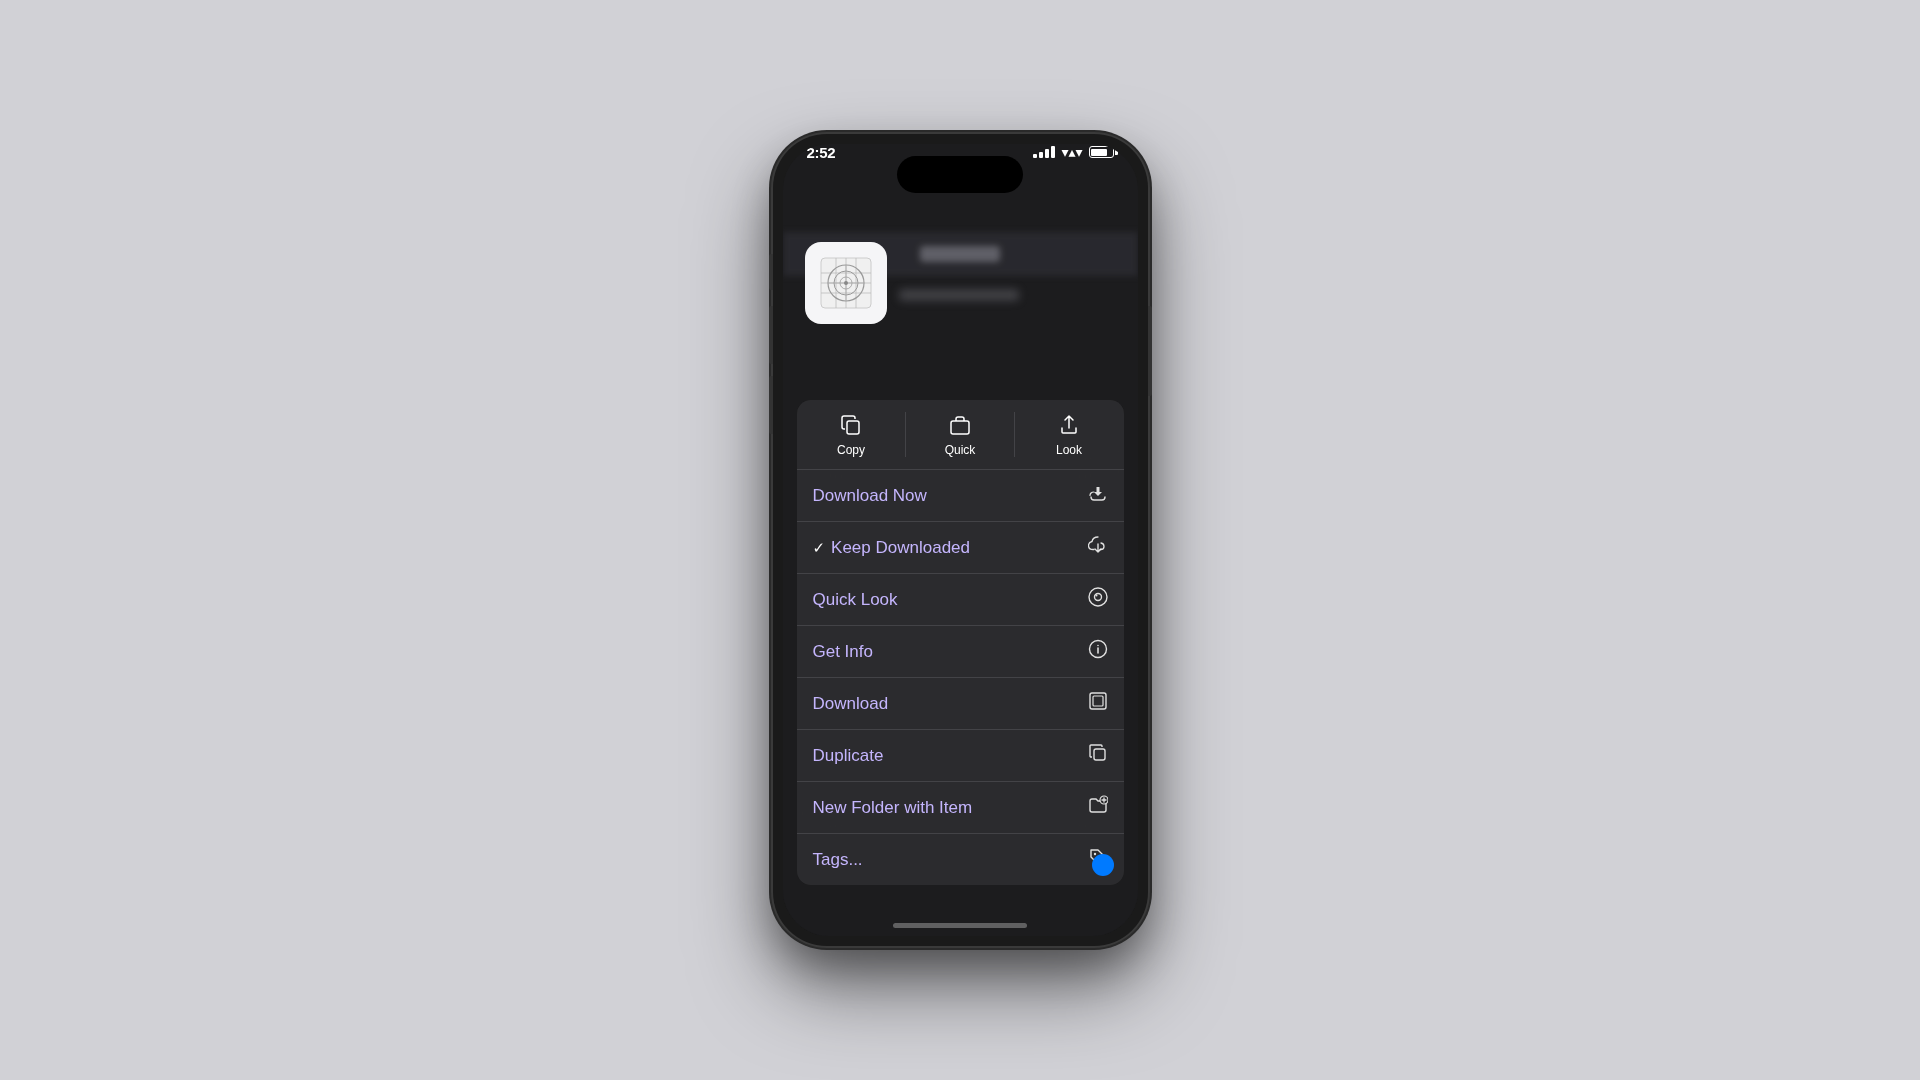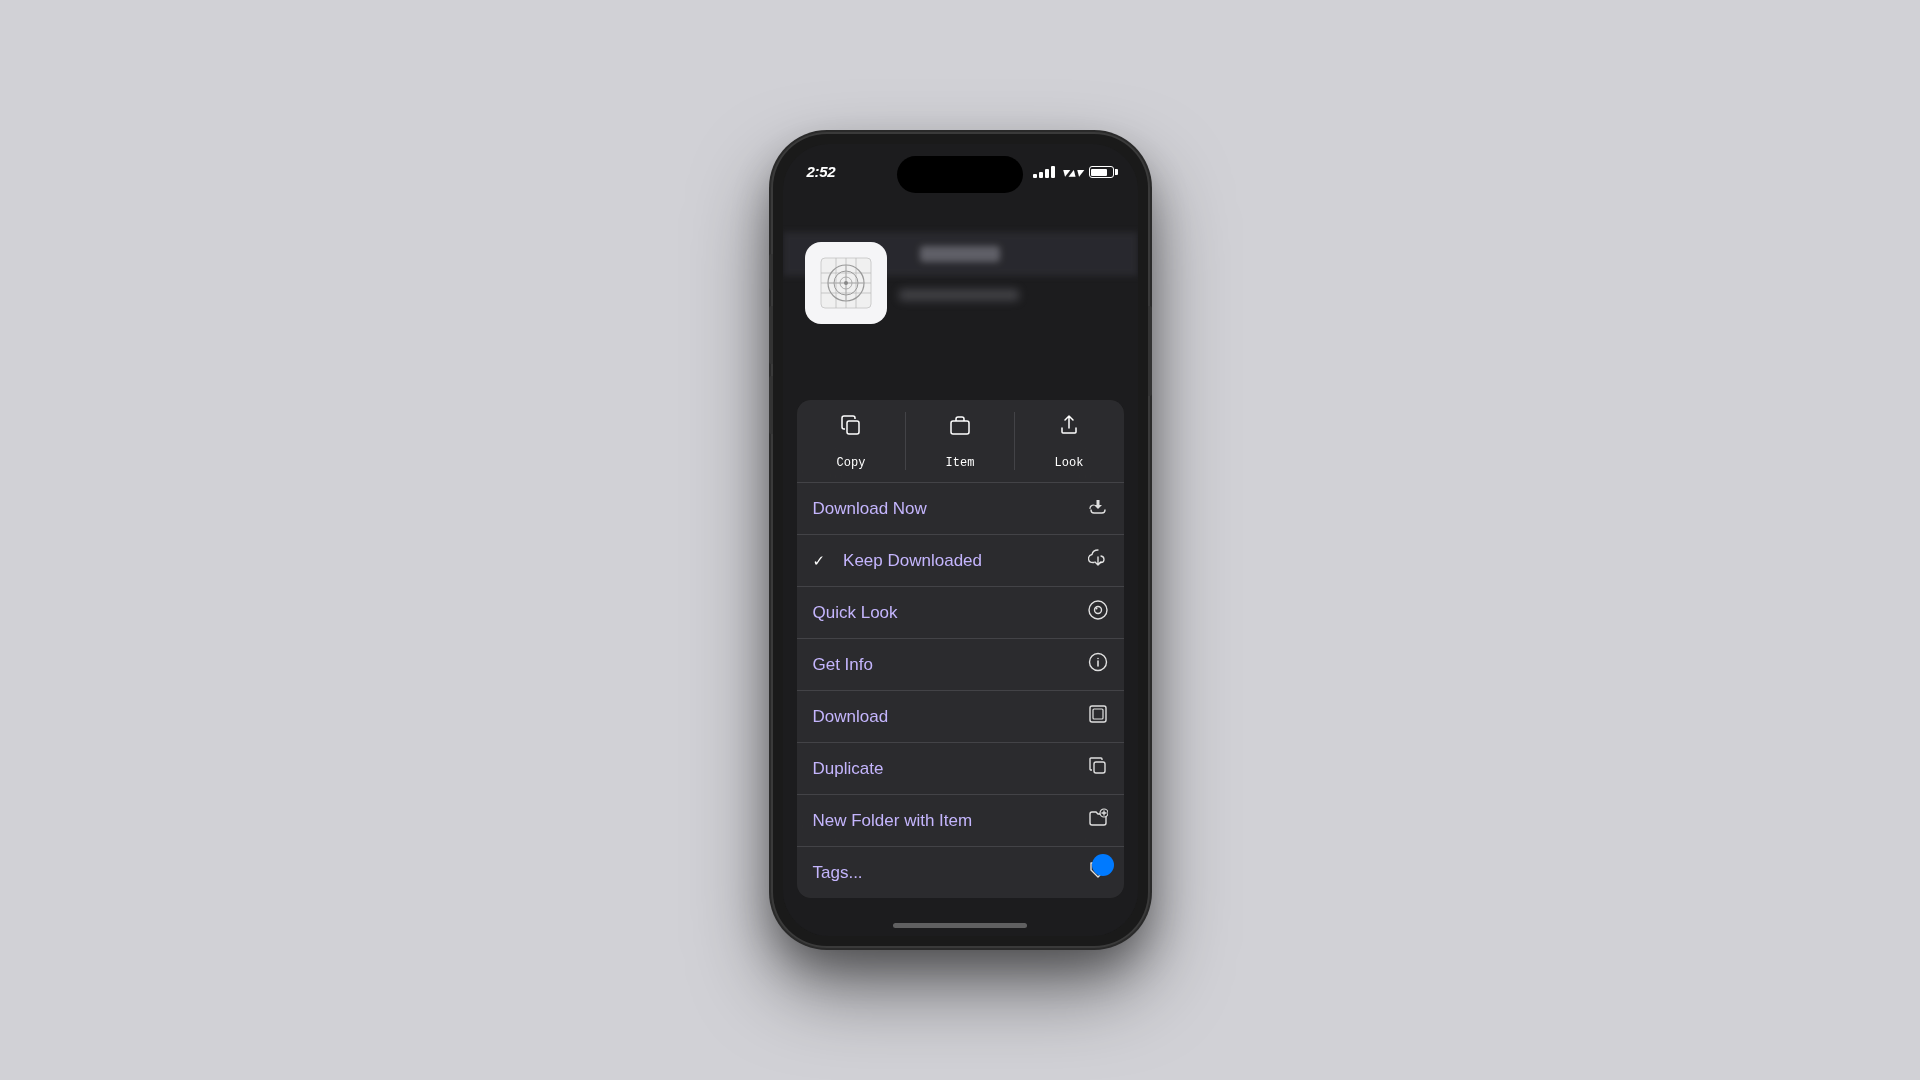--- a/index.html
+++ b/index.html
@@ -85,25 +85,24 @@
     }
 
     
     .status-bar {
       position: absolute;
       top: 0;
       left: 0;
       right: 0;
       height: 44px;
       display: flex;
-      align-items: flex-end;
+      align-items: flex-start;
       padding: 0 24px 8px;
       justify-content: space-between;
       z-index: 10;
-      font-style: italic;
     }
 
     .status-time {
       font-size: 15px;
       font-weight: 600;
       color: white;
       letter-spacing: -0.3px;
     }
 
     .status-icons {
@@ -251,24 +250,23 @@
       border-bottom: 0.5px solid rgba(84,84,88,0.6);
     }
 
     .action-item {
       flex: 1;
       display: flex;
       flex-direction: column;
       align-items: center;
       justify-content: center;
       padding: 14px 8px 12px;
-      gap: 14px;
+      gap: 2px;
       cursor: pointer;
       position: relative;
-      font-family: Liberation Mono, monospace;
     }
 
     .action-item:not(:last-child)::after {
       content: '';
       position: absolute;
       right: 0;
       top: 12px;
       bottom: 12px;
       width: 0.5px;
       background: rgba(84,84,88,0.6);
@@ -422,21 +420,21 @@
           <span class="action-item-label">Copy</span>
         </div>
 
         <div class="action-item">
           <span class="action-item-icon">
             <svg width="22" height="22" viewBox="0 0 22 22" fill="none">
               <rect x="2" y="7" width="18" height="13" rx="2" stroke="white" stroke-width="1.5"></rect>
               <path d="M7 7V5a2 2 0 012-2h4a2 2 0 012 2v2" stroke="white" stroke-width="1.5"></path>
             </svg>
           </span>
-          <span class="action-item-label">Item</span>
+          <span class="action-item-label">Quick</span>
         </div>
 
         <div class="action-item">
           <span class="action-item-icon">
             <svg width="22" height="22" viewBox="0 0 22 22" fill="none">
               <path d="M11 2v12M7 6l4-4 4 4" stroke="white" stroke-width="1.5" stroke-linecap="round" stroke-linejoin="round"></path>
               <path d="M4 14v4a1 1 0 001 1h12a1 1 0 001-1v-4" stroke="white" stroke-width="1.5" stroke-linecap="round"></path>
             </svg>
           </span>
           <span class="action-item-label">Look</span>
@@ -450,21 +448,21 @@
           <svg width="20" height="20" viewBox="0 0 20 20" fill="none">
             <path d="M10 13l-4-4h2.5V4h3v5H14l-4 4z" fill="rgba(255,255,255,0.85)"></path>
             <path d="M3 14c0 2 1.5 3 3 3h8c1.5 0 3-1 3-3" stroke="rgba(255,255,255,0.85)" stroke-width="1.4" fill="none" stroke-linecap="round"></path>
             <path d="M6 9c-2.5 0-4 1.5-4 3.5" stroke="rgba(255,255,255,0.85)" stroke-width="1.2" fill="none" stroke-linecap="round"></path>
           </svg>
         </span>
       </div>
 
       <div class="menu-item">
         <span class="menu-item-check">✓</span>
-        <span class="menu-item-label" style="margin-left:16px">Keep Downloaded</span>
+        <span class="menu-item-label" style="margin-left:4px">Keep Downloaded</span>
         <span class="menu-item-icon">
           <svg width="20" height="20" viewBox="0 0 20 20" fill="none">
             <path d="M10 2C7 2 4.5 4 4 6.5 2 7 0.5 8.5 0.5 10.5c0 2.5 2 4 4.5 4h1" stroke="rgba(255,255,255,0.85)" stroke-width="1.3" fill="none" stroke-linecap="round"></path>
             <path d="M13 8c1.5.2 3 1.5 3 3.5 0 2-1.5 3-3 3h-1" stroke="rgba(255,255,255,0.85)" stroke-width="1.3" fill="none" stroke-linecap="round"></path>
             <path d="M10 9v8M7 14l3 3 3-3" stroke="rgba(255,255,255,0.85)" stroke-width="1.4" stroke-linecap="round" stroke-linejoin="round"></path>
           </svg>
         </span>
       </div>
 
       <div class="menu-item">

